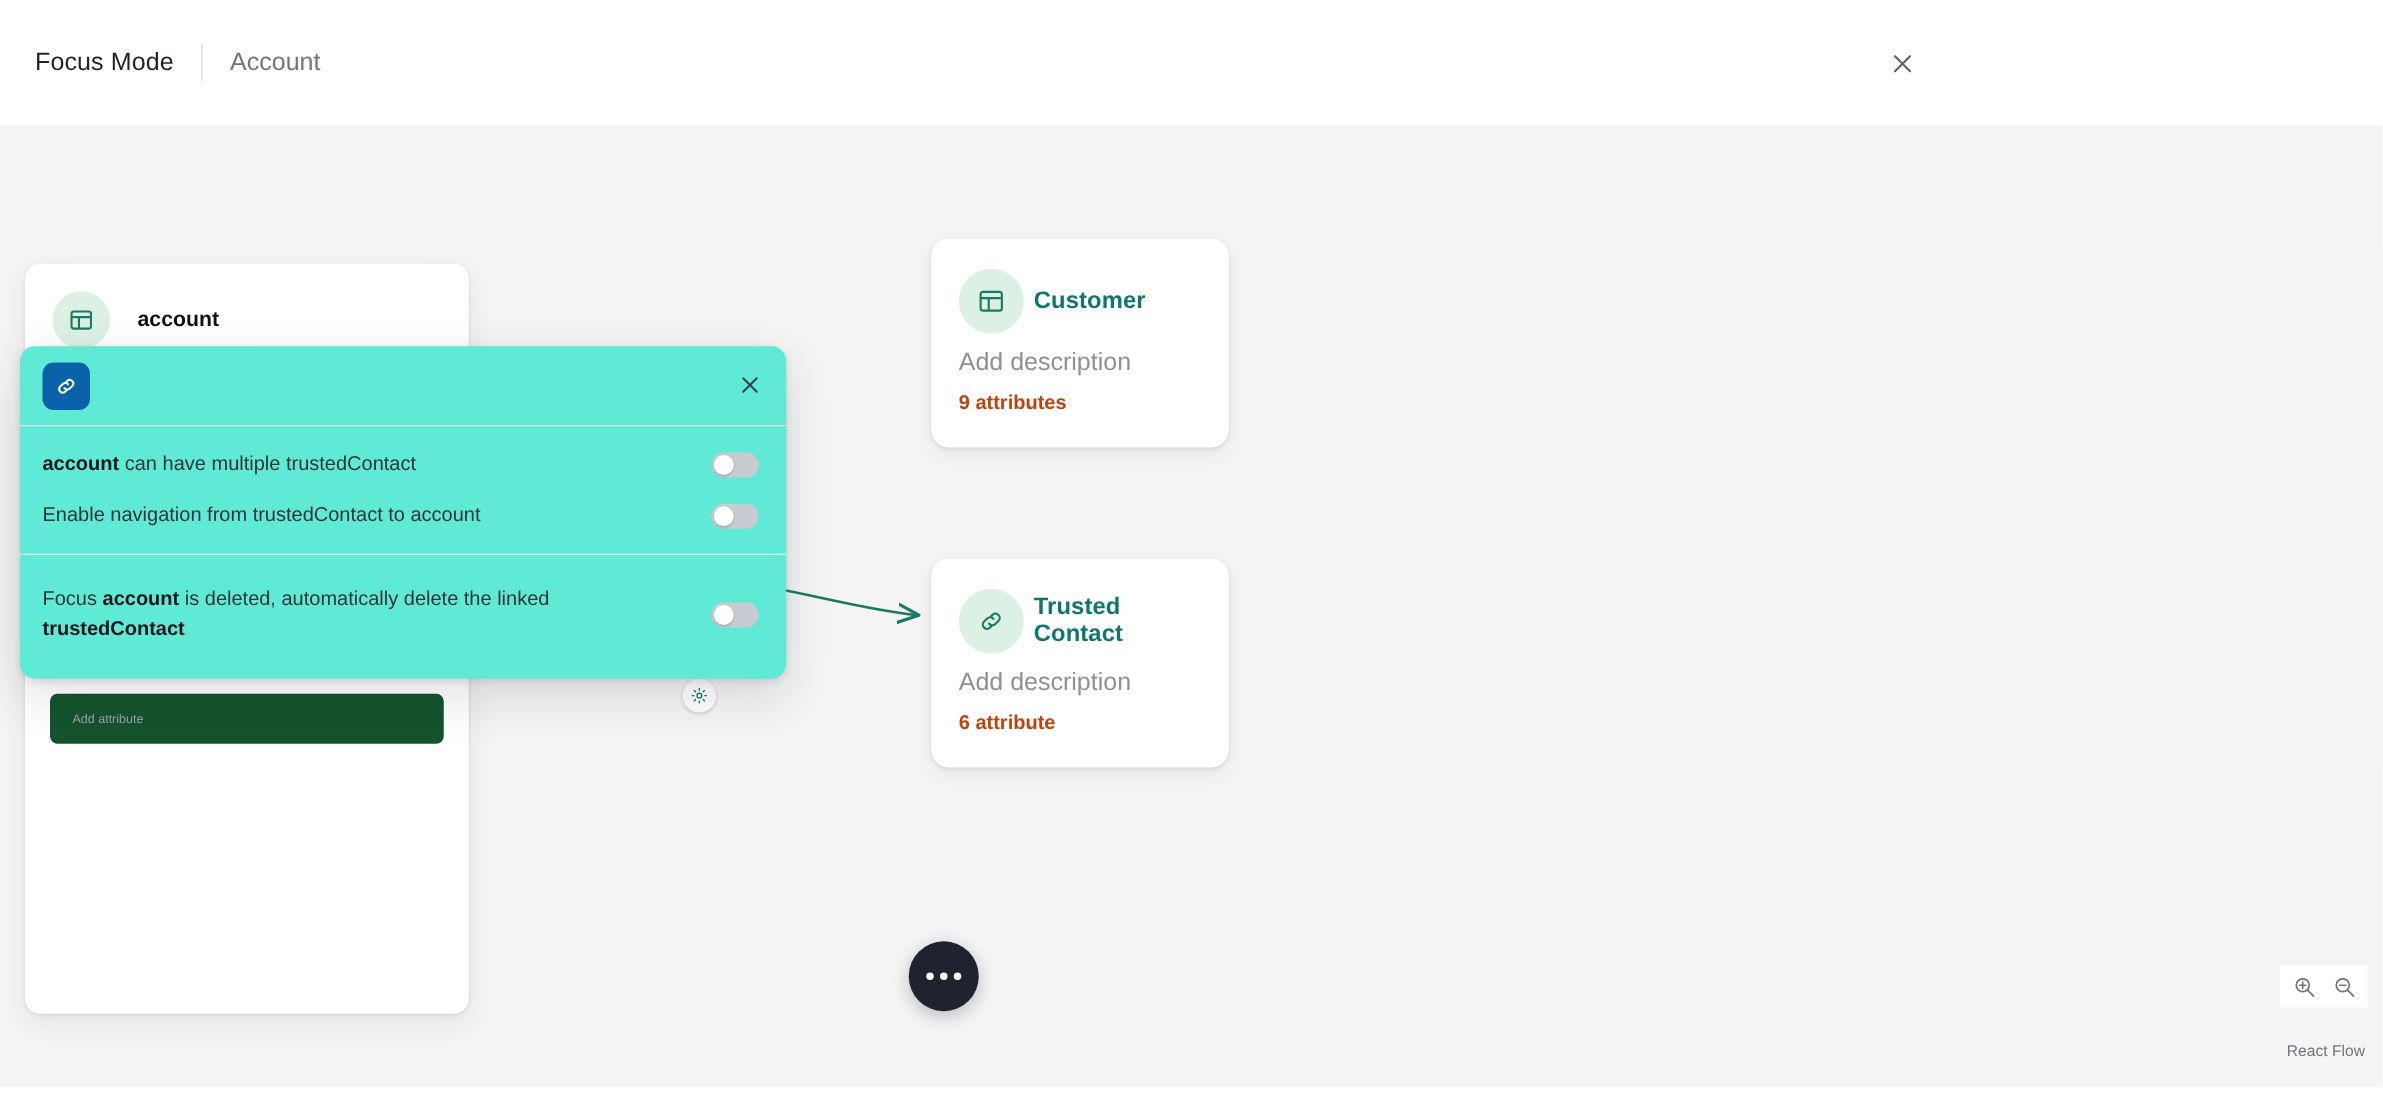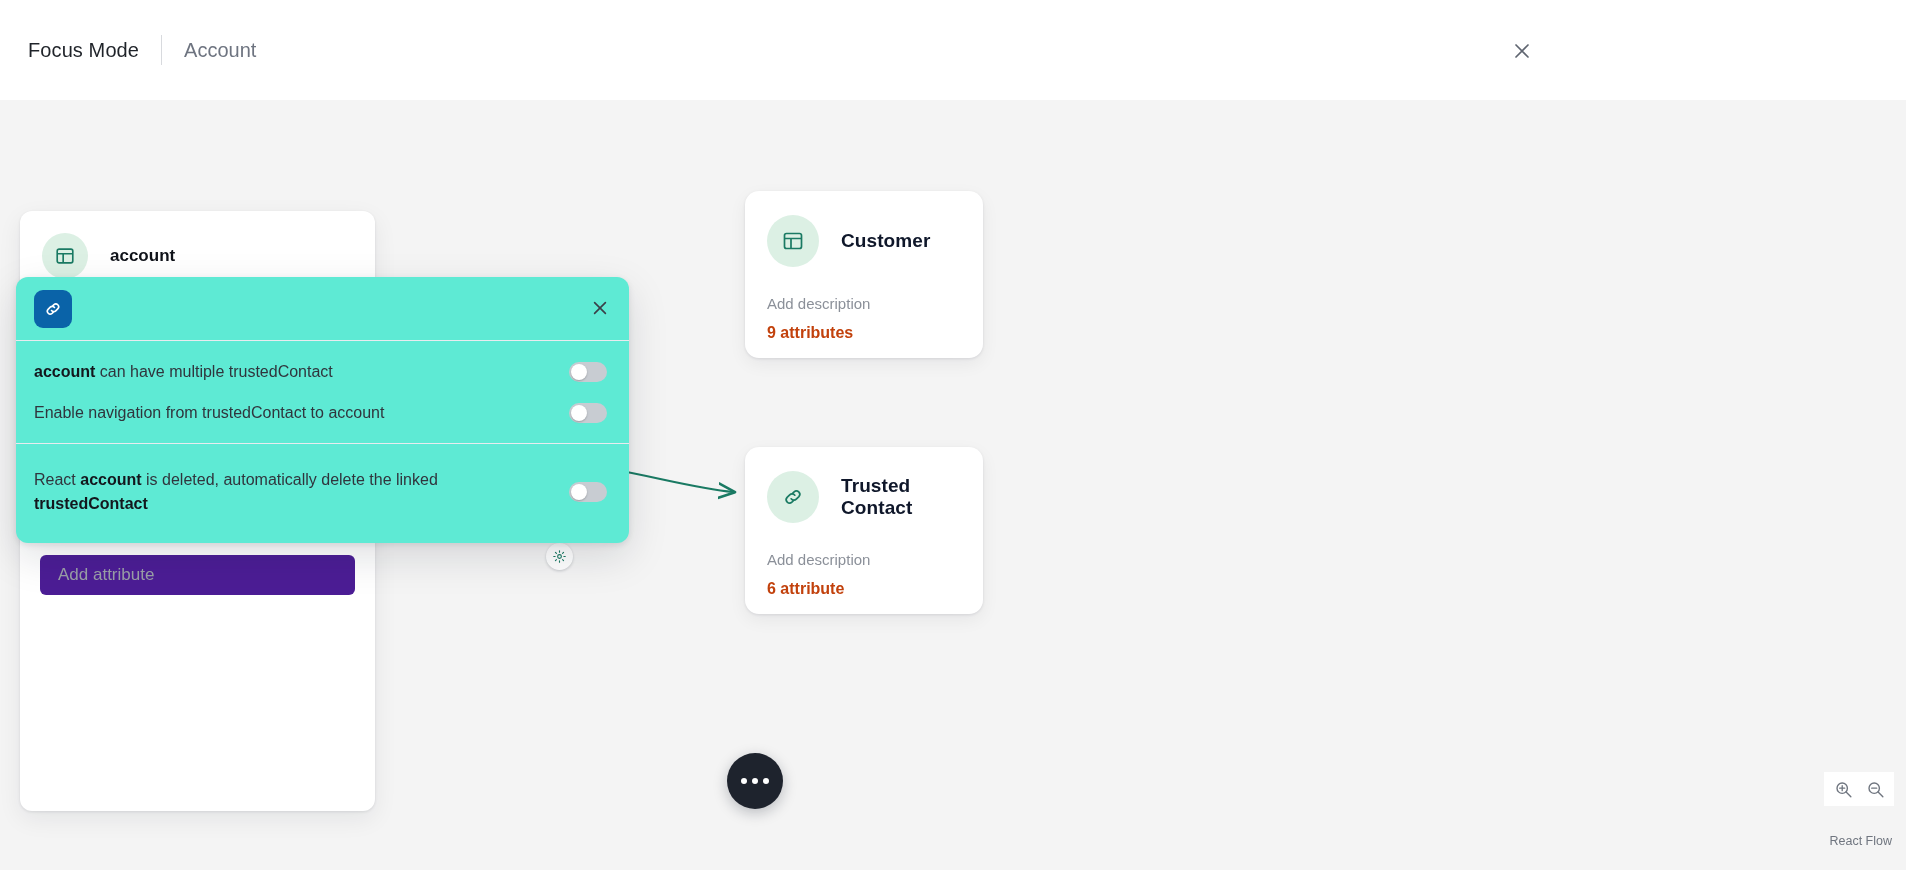--- a/index.html
+++ b/index.html
@@ -58,25 +58,25 @@
     box-shadow: 0 1px 3px rgba(16,24,40,.10), 0 6px 18px rgba(16,24,40,.06);
   }
   .node-head { display: flex; align-items: center; padding: 24px 22px 0 22px; }
   .node-avatar {
     width: 52px; height: 52px; border-radius: 50%;
     background: #dcf0e4;
     display: flex; align-items: center; justify-content: center;
     flex: 0 0 auto;
   }
   .node-title {
-    margin-left: 22px; font-size: 19px; font-weight: 700; color: #0f172a;
+    margin-left: 8px; font-size: 19px; font-weight: 700; color: #0f766e;
     letter-spacing: .1px;
   }
   .node-desc {
-    margin: 28px 22px 0 22px; font-size: 15px; color: #8b9099; font-weight: 400;
+    margin: 12px 22px 0 22px; font-size: 20px; color: #8b9099; font-weight: 400;
   }
   .node-count {
     margin: 12px 22px 0 22px; font-size: 16px; color: #c2410c; font-weight: 700;
   }
 
   
   .focus-card {
     position: absolute; left: 20px; top: 111px;
     width: 355px; height: 600px;
     background: #ffffff;
@@ -93,23 +93,23 @@
   .focus-title { margin-left: 22px; font-size: 17px; font-weight: 700; color: #10131a; }
 
   .rel-row {
     position: absolute; left: 22px; top: 307px;
     display: flex; align-items: center; gap: 12px;
     font-size: 16px; color: #5c6370;
   }
   .add-attr {
     position: absolute; left: 20px; top: 344px;
     width: 315px; height: 40px;
-    background: #4c1d95; border-radius: 6px;
+    background: #14532d; border-radius: 6px;
     display: flex; align-items: center; padding-left: 18px;
-    font-size: 17px; color: #9ba0a8;
+    font-size: 10px; color: #9ba0a8;
   }
 
   
   .popup {
     position: absolute; left: 16px; top: 177px;
     width: 613px;
     background: #5eead4;
     border-radius: 12px;
     box-shadow: 0 2px 6px rgba(16,24,40,.10), 0 14px 40px rgba(16,24,40,.13);
     z-index: 30;
@@ -308,21 +308,21 @@
         <div class="opt-row">
           <div class="opt-text">Enable navigation from trustedContact to account</div>
           <div class="toggle"></div>
         </div>
       </div>
 
       <div class="popup-divider"></div>
 
       <div class="popup-section">
         <div class="opt-row" style="padding-top:14px; padding-bottom:18px;">
-          <div class="opt-text" style="max-width:440px;"><span>React </span><b>account</b><span> is deleted, automatically delete the linked </span><b>trustedContact</b></div>
+          <div class="opt-text" style="max-width:440px;"><span>Focus </span><b>account</b><span> is deleted, automatically delete the linked </span><b>trustedContact</b></div>
           <div class="toggle"></div>
         </div>
       </div>
     </div>
 
     <div class="edge-gear">
       <svg width="15" height="15" viewBox="0 0 24 24" fill="none">
         <circle cx="12" cy="12" r="3" stroke="#1a7a63" stroke-width="1.8"></circle>
         <path d="M12 2.8 v2.2 M12 19 v2.2 M2.8 12 h2.2 M19 12 h2.2
                  M5.5 5.5 l1.6 1.6 M16.9 16.9 l1.6 1.6

